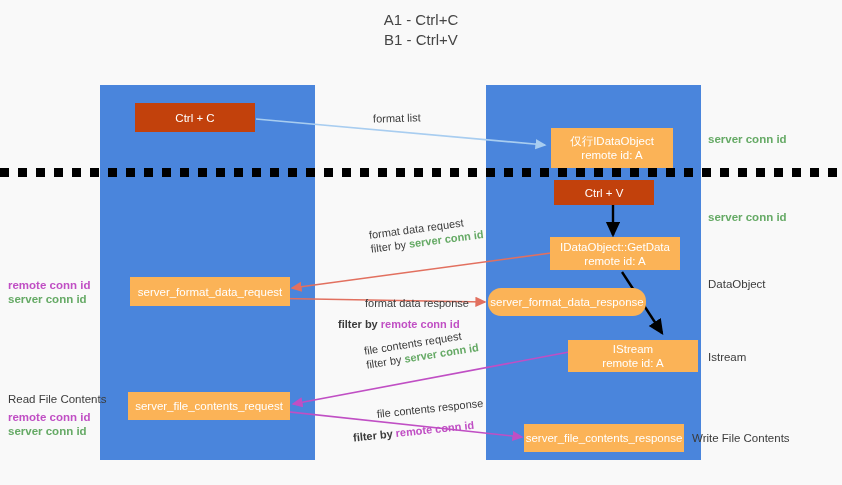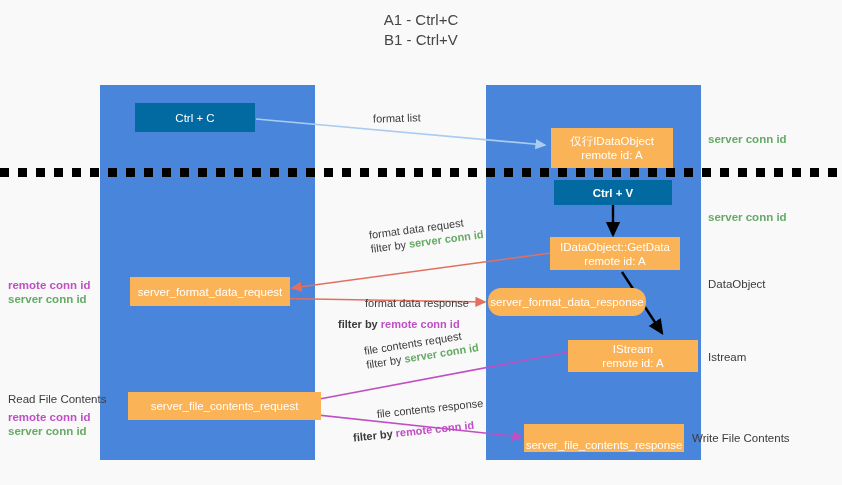--- a/index.html
+++ b/index.html
@@ -47,21 +47,21 @@
     display: flex;
     flex-direction: column;
     align-items: center;
     justify-content: center;
     text-align: center;
     color: #ffffff;
     font-size: 11.5px;
     line-height: 14px;
     box-sizing: border-box;
   }
-  .node.green { background: #0369a1; }
+  .node.green { background: #c2410c; }
   .node.orange { background: #fbb357; }
   .node .l2 { font-size: 11.5px; }
 
   .side-label {
     position: absolute;
     font-size: 11.5px;
     line-height: 15px;
     white-space: nowrap;
   }
   .side-label.plain { color: #3b3b3b; }
@@ -149,48 +149,48 @@
   </svg>
 
   <div class="node green" style="left:135px; top:103px; width:120px; height:29px;">
     <span>Ctrl + C</span>
   </div>
 
   <div class="node orange" style="left:130px; top:277px; width:160px; height:29px;">
     <span>server_format_data_request</span>
   </div>
 
-  <div class="node orange" style="left:128px; top:392px; width:193px; height:28px;">
+  <div class="node orange" style="left:128px; top:392px; width:162px; height:28px;">
     <span>server_file_contents_request</span>
   </div>
 
   <div class="node orange" style="left:551px; top:128px; width:122px; height:40px;">
     <span>仅行IDataObject</span>
     <span class="l2">remote id: A</span>
   </div>
 
-  <div class="node green" style="left:554px; top:180px; width:118px; height:25px;font-weight:bold;">
+  <div class="node green" style="left:554px; top:180px; width:100px; height:25px;">
     <span>Ctrl + V</span>
   </div>
 
   <div class="node orange" style="left:550px; top:237px; width:130px; height:33px;">
     <span>IDataObject::GetData</span>
     <span class="l2">remote id: A</span>
   </div>
 
   <div class="node orange" style="left:488px; top:288px; width:158px; height:28px;border-radius:13px;">
     <span>server_format_data_response</span>
   </div>
 
   <div class="node orange" style="left:568px; top:340px; width:130px; height:32px;">
     <span>IStream</span>
     <span class="l2">remote id: A</span>
   </div>
 
-  <div class="node orange" style="left:524px; top:424px; width:160px; height:28px;justify-content:flex-end;">
+  <div class="node orange" style="left:524px; top:424px; width:160px; height:28px;">
     <span>server_file_contents_response</span>
   </div>
 
   <div class="side-label green-t" style="left:708px; top:132px;">server conn id</div>
   <div class="side-label green-t" style="left:708px; top:210px;">server conn id</div>
   <div class="side-label plain" style="left:708px; top:245px;margin-top:32px;">DataObject</div>
   <div class="side-label plain" style="left:708px; top:350px;">Istream</div>
   <div class="side-label plain" style="left:692px; top:431px;">Write File Contents</div>
 
   <div class="side-label purple-t" style="left:8px; top:278px;">remote conn id</div>

